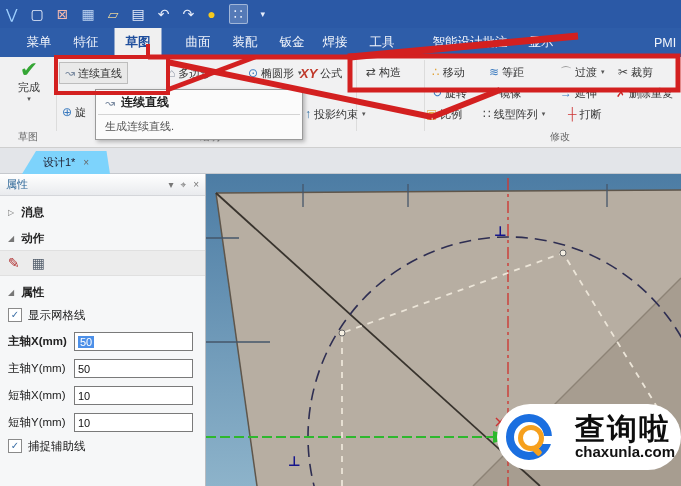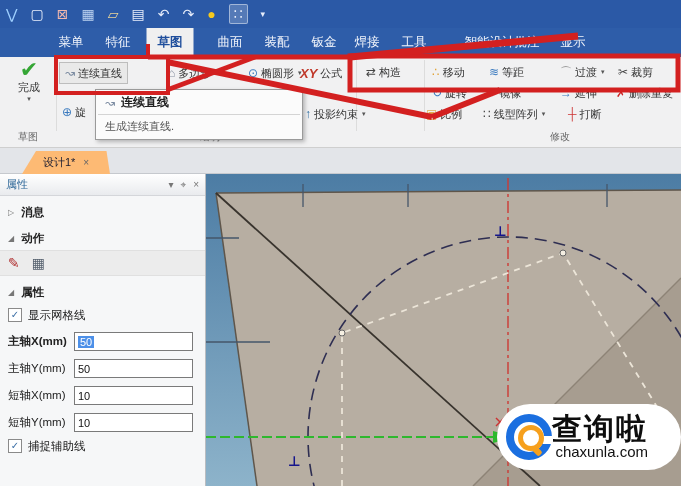--- a/index.html
+++ b/index.html
@@ -7,21 +7,21 @@
        font-family:"Liberation Sans","DejaVu Sans",sans-serif;}
   .abs{position:absolute;}
   
   .titlebar{left:0;top:0;width:681px;height:28px;background:#2b59a6;display:flex;align-items:center;padding-left:6px;box-sizing:border-box;}
   .qat{display:flex;align-items:center;gap:13px;}
   .qic{color:#e8eefb;font-size:14px;line-height:1;}
   .qic.sel{background:rgba(255,255,255,.20);border:1px solid rgba(255,255,255,.45);padding:2px 4px;border-radius:2px;}
   
   .menubar{left:0;top:28px;width:681px;height:29px;background:#2e5da9;}
   .mtab{position:absolute;top:0;height:29px;display:flex;align-items:center;transform:translateX(-50%);
-        color:#f2f5fb;font-size:12.5px;white-space:nowrap;margin-left:32px;}
+        color:#f2f5fb;font-size:12.5px;white-space:nowrap;}
   .mtab.sel{background:#f0f0f0;color:#1f4e9c;font-weight:bold;padding:0 11px;}
   
   .ribbon{left:0;top:57px;width:681px;height:91px;background:#f1f1f2;border-bottom:1px solid #cfcfcf;box-sizing:border-box;}
   .vsep{position:absolute;top:3px;bottom:16px;width:1px;background:#dcdcdc;}
   .rbtn{position:absolute;display:flex;align-items:center;gap:3px;font-size:11px;color:#333;white-space:nowrap;height:18px;}
   .rbtn .g{font-size:12px;line-height:1;}
   .drop{font-size:7px;color:#555;margin-left:1px;}
   .glabel{position:absolute;top:73px;font-size:10px;color:#666;text-align:center;}
   .finish{position:absolute;left:6px;top:3px;width:46px;text-align:center;}
   .finish .chk{font-size:22px;color:#35a635;line-height:20px;}
@@ -30,21 +30,21 @@
   .hl-btn{background:#e9e9e9;border:1px solid #bdbdbd;padding:1px 5px;}
   
   .tooltip{left:95px;top:89px;width:206px;background:#fbfbfb;border:1px solid #9a9a9a;
            box-shadow:2px 2px 4px rgba(0,0,0,.25);z-index:30;}
   .tooltip .t{display:flex;align-items:center;gap:6px;padding:4px 9px 3px;font-size:12px;font-weight:bold;color:#222;}
   .tooltip .t .g{color:#7a8aa0;font-weight:normal;}
   .tooltip hr{margin:0 2px;border:none;border-top:1px solid #d4d4d4;}
   .tooltip .d{padding:4px 9px 5px;font-size:11px;color:#555;}
   
   .doctabbar{left:0;top:148px;width:681px;height:26px;background:#e3e5e9;border-bottom:1px solid #c6c9ce;box-sizing:border-box;}
-  .doctab{position:absolute;left:22px;top:3px;width:88px;height:23px;background:#fdba74;
+  .doctab{position:absolute;left:22px;top:3px;width:88px;height:23px;background:#7dd3fc;
           clip-path:polygon(14px 0,96% 0,100% 100%,0 100%);display:flex;align-items:center;justify-content:center;gap:8px;
           font-size:11px;color:#223;}
   .doctab .x{color:#666;font-size:10px;}
   
   .panel{left:0;top:174px;width:206px;height:312px;background:#f6f7f8;border-right:1px solid #b9bcc0;box-sizing:border-box;overflow:hidden;}
   .phead{height:21px;background:linear-gradient(#ffffff,#e9ebee);border-bottom:1px solid #d4d6da;
          display:flex;align-items:center;padding:0 6px;font-size:11px;color:#2a6496;}
   .phead .sp{flex:1;}
   .phead .hic{color:#777;font-size:10px;margin-left:7px;}
   .prow{display:flex;align-items:center;padding-left:8px;font-size:11.5px;color:#222;}
@@ -62,23 +62,23 @@
   .selval{background:#4d90e8;color:#fff;padding:0 2px;}
   
   .canvas{left:206px;top:174px;width:475px;height:312px;}
   
   .wm{left:497px;top:404px;width:184px;height:66px;background:#fff;border-radius:33px;z-index:50;
       display:flex;align-items:center;padding-left:9px;box-sizing:border-box;}
   .wmlogo{position:relative;width:46px;height:46px;border:8px solid #1b6fe0;border-radius:50%;box-sizing:border-box;background:#fff;flex:none;}
   .wmlogo .notch{position:absolute;right:-9px;top:14px;width:10px;height:8px;background:#fff;}
   .wmlogo .lens{position:absolute;left:4px;top:3px;width:16px;height:16px;border:5px solid #f6a01d;border-radius:50%;box-sizing:content-box;}
   .wmlogo .handle{position:absolute;left:20px;top:24px;width:6px;height:10px;background:#f6a01d;transform:rotate(-45deg);border-radius:2px;}
-  .wmtxt{margin-left:0;}
+  .wmtxt{margin-left:23px;}
   .wmname{font-family:"Liberation Serif","DejaVu Serif",serif;font-weight:900;font-size:30px;color:#0d0d0d;line-height:30px;letter-spacing:2px;}
-  .wmdom{font-size:15px;font-weight:normal;color:#111;text-align:right;line-height:16px;}
+  .wmdom{font-size:15px;font-weight:bold;color:#111;text-align:right;line-height:16px;}
   
   .anno{left:0;top:0;width:681px;height:486px;z-index:40;pointer-events:none;}
 </style>
 </head>
 <body>
 
 <div id="app">
 
   <div class="abs titlebar">
     <div class="qat">

